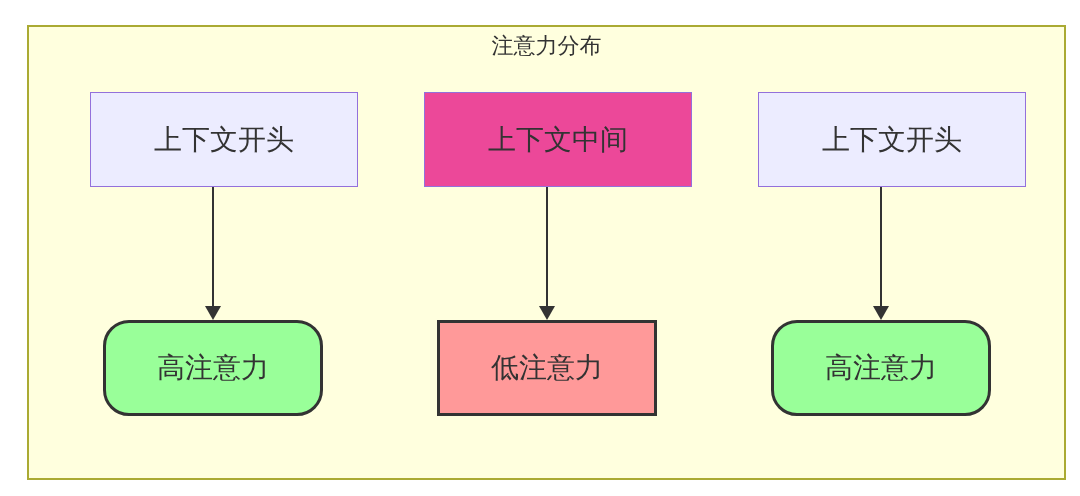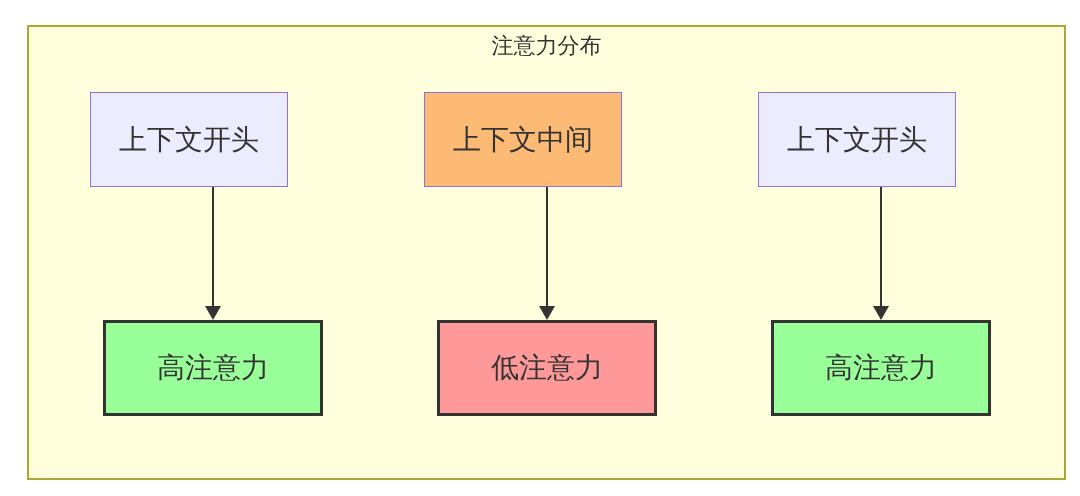--- a/index.html
+++ b/index.html
@@ -37,30 +37,30 @@
     position: absolute;
     display: flex;
     align-items: center;
     justify-content: center;
     font-size: 28px;
     color: #333333;
     text-align: center;
   }
   .node-source {
     top: 92px;
-    width: 198px; height: 95px;
+    width: 268px; height: 95px;
     background: #ececff;           
     border: 1.5px solid #9370db;
   }
   .node-target {
     top: 320px;
     width: 220px; height: 96px;
     border: 3px solid #333333;
   }
-  .node-target.high { background: #99ff99; }
+  .node-target.high { background: #99ff99; border-radius: 26px; }
   .node-target.low  { background: #ff9999; }
   #src-0 { left: 90px; }
   #src-1 { left: 424px; }
   #src-2 { left: 758px; }
   #tgt-0 { left: 103px; }
   #tgt-1 { left: 437px; }
   #tgt-2 { left: 771px; }
   
   .arrow {
     position: absolute;
@@ -98,21 +98,21 @@
     <span>上下文开头</span>
   </div>
   <div class="arrow" id="arrow-0">
     <div class="arrow-line" style="background: rgb(51, 51, 51);"></div>
     <div class="arrow-head" style="border-top-color: rgb(51, 51, 51);"></div>
   </div>
   <div class="node node-target high" id="tgt-0" style="background: rgb(153, 255, 153); border-color: rgb(51, 51, 51);">
     <span>高注意力</span>
   </div>
 
-  <div class="node node-source" id="src-1" style="background: #fdba74; border-color: rgb(147, 112, 219);">
+  <div class="node node-source" id="src-1" style="background: #ec4899; border-color: rgb(147, 112, 219);">
     <span>上下文中间</span>
   </div>
   <div class="arrow" id="arrow-1">
     <div class="arrow-line" style="background: rgb(51, 51, 51);"></div>
     <div class="arrow-head" style="border-top-color: rgb(51, 51, 51);"></div>
   </div>
   <div class="node node-target low" id="tgt-1" style="background: rgb(255, 153, 153); border-color: rgb(51, 51, 51);">
     <span>低注意力</span>
   </div>
 

